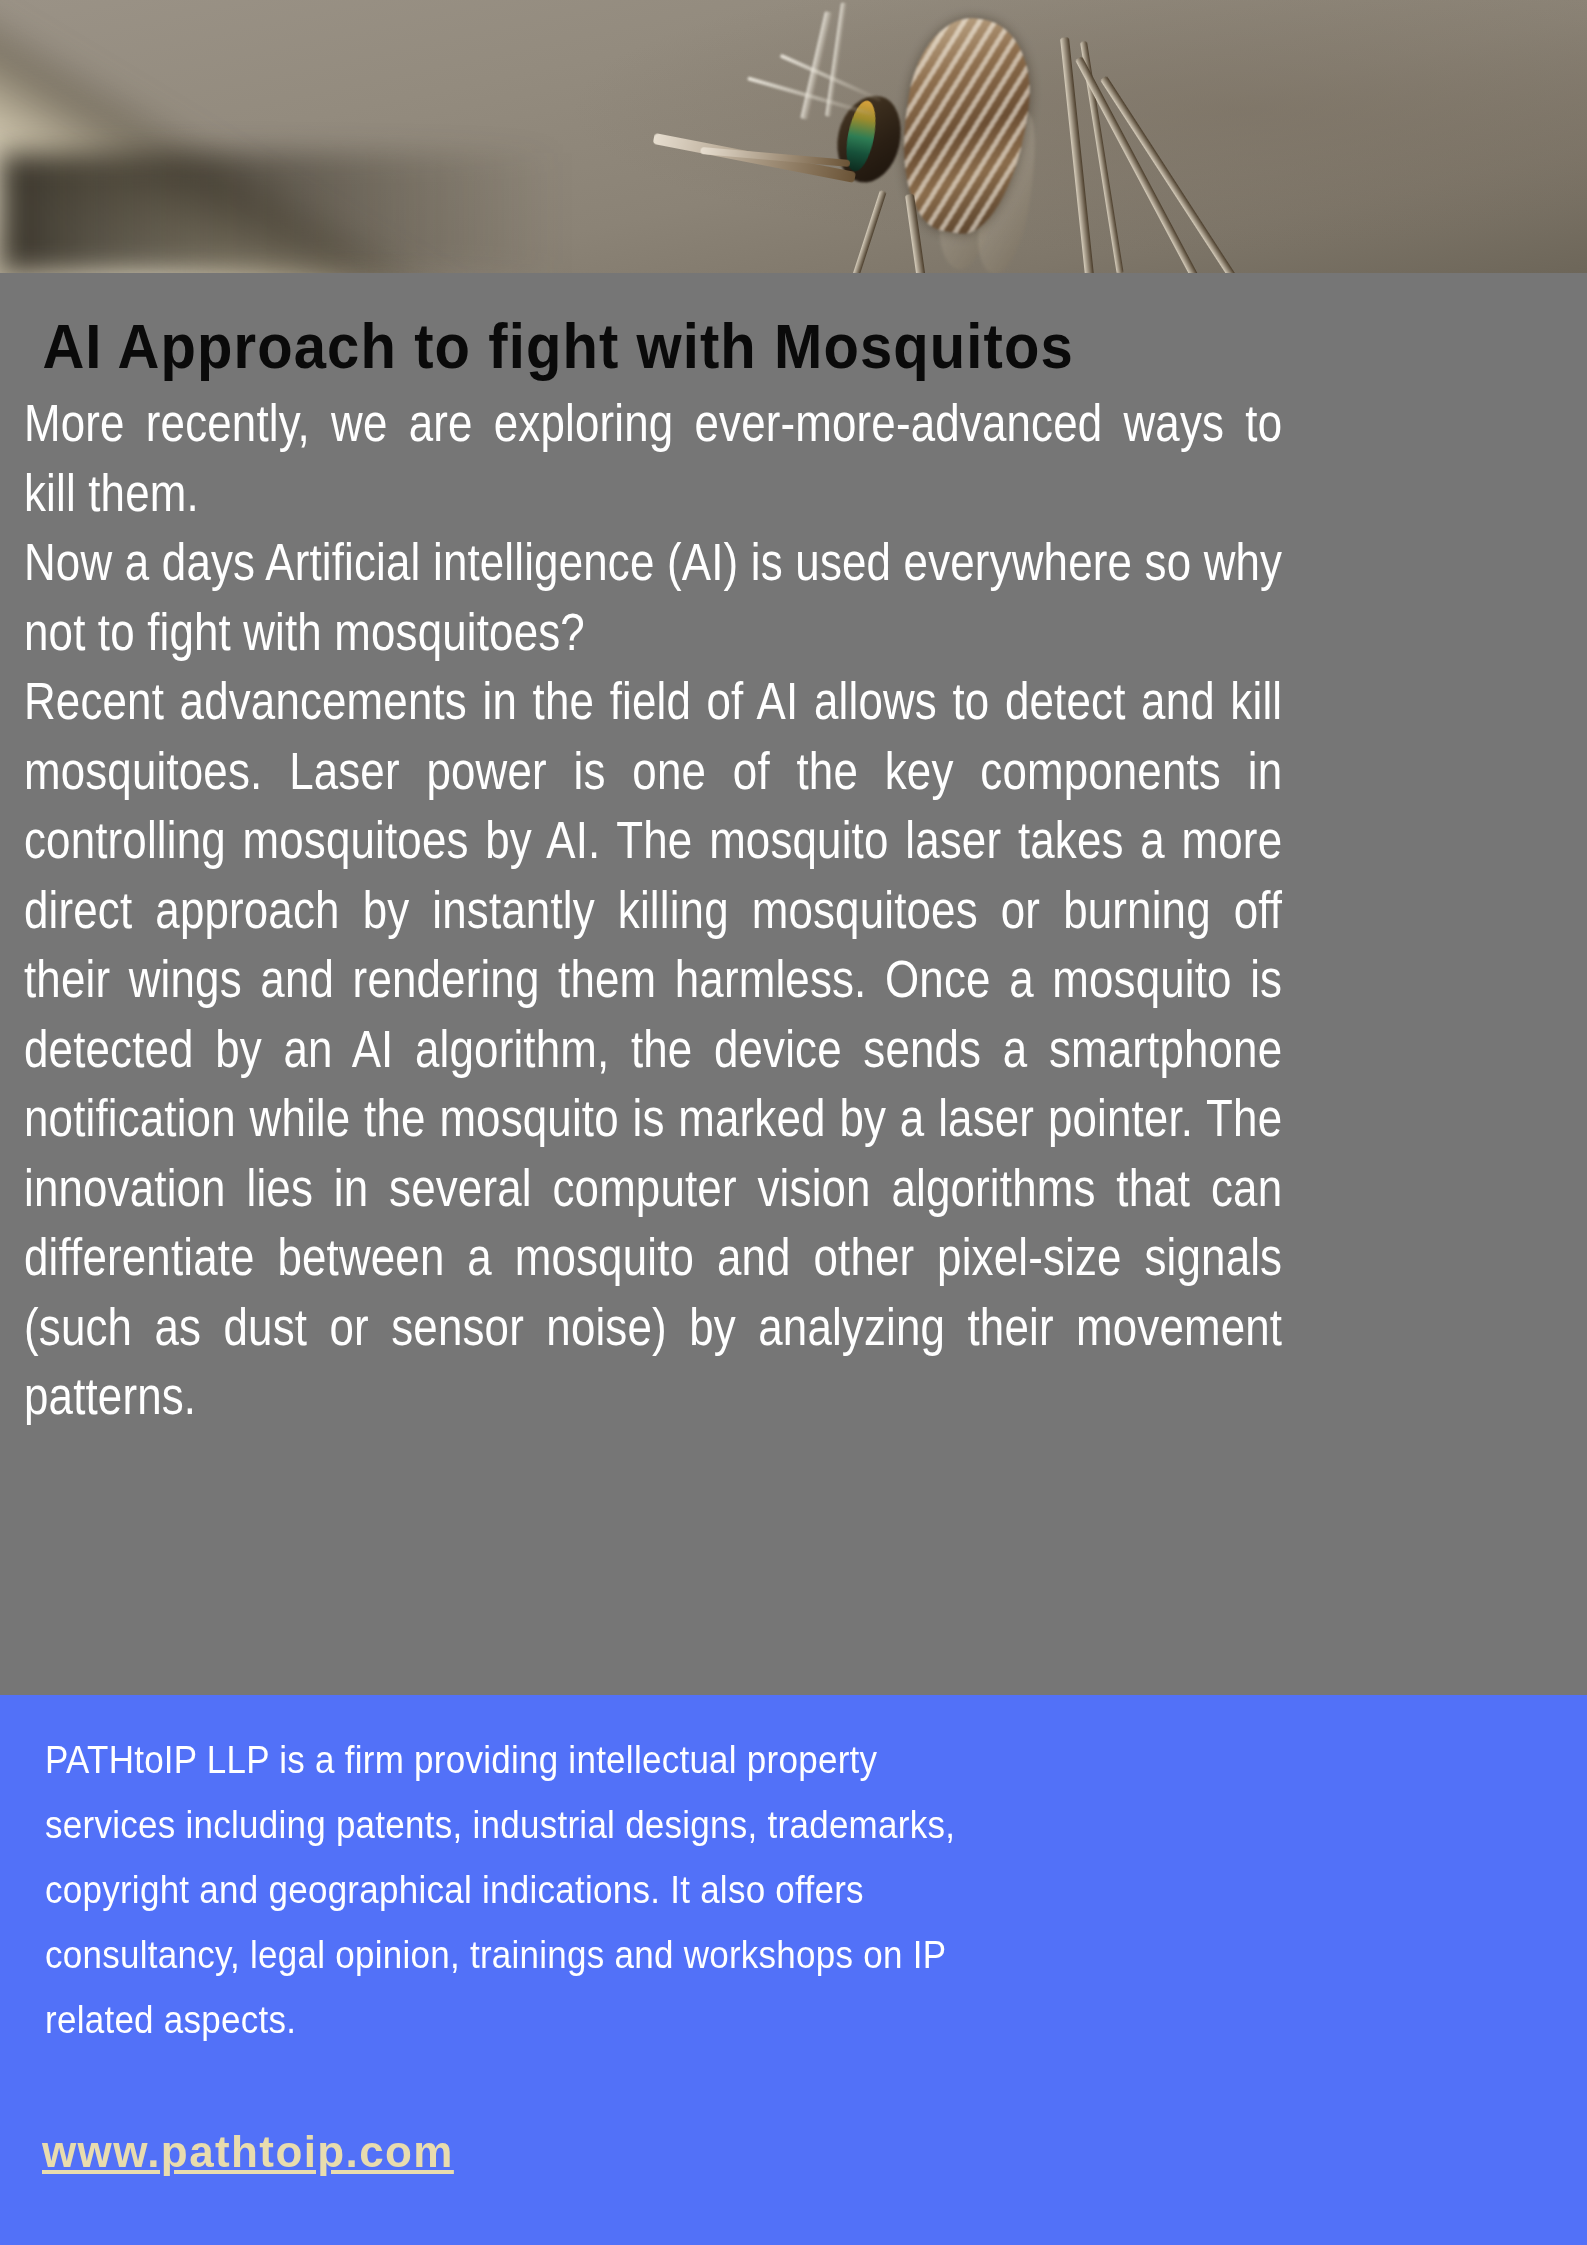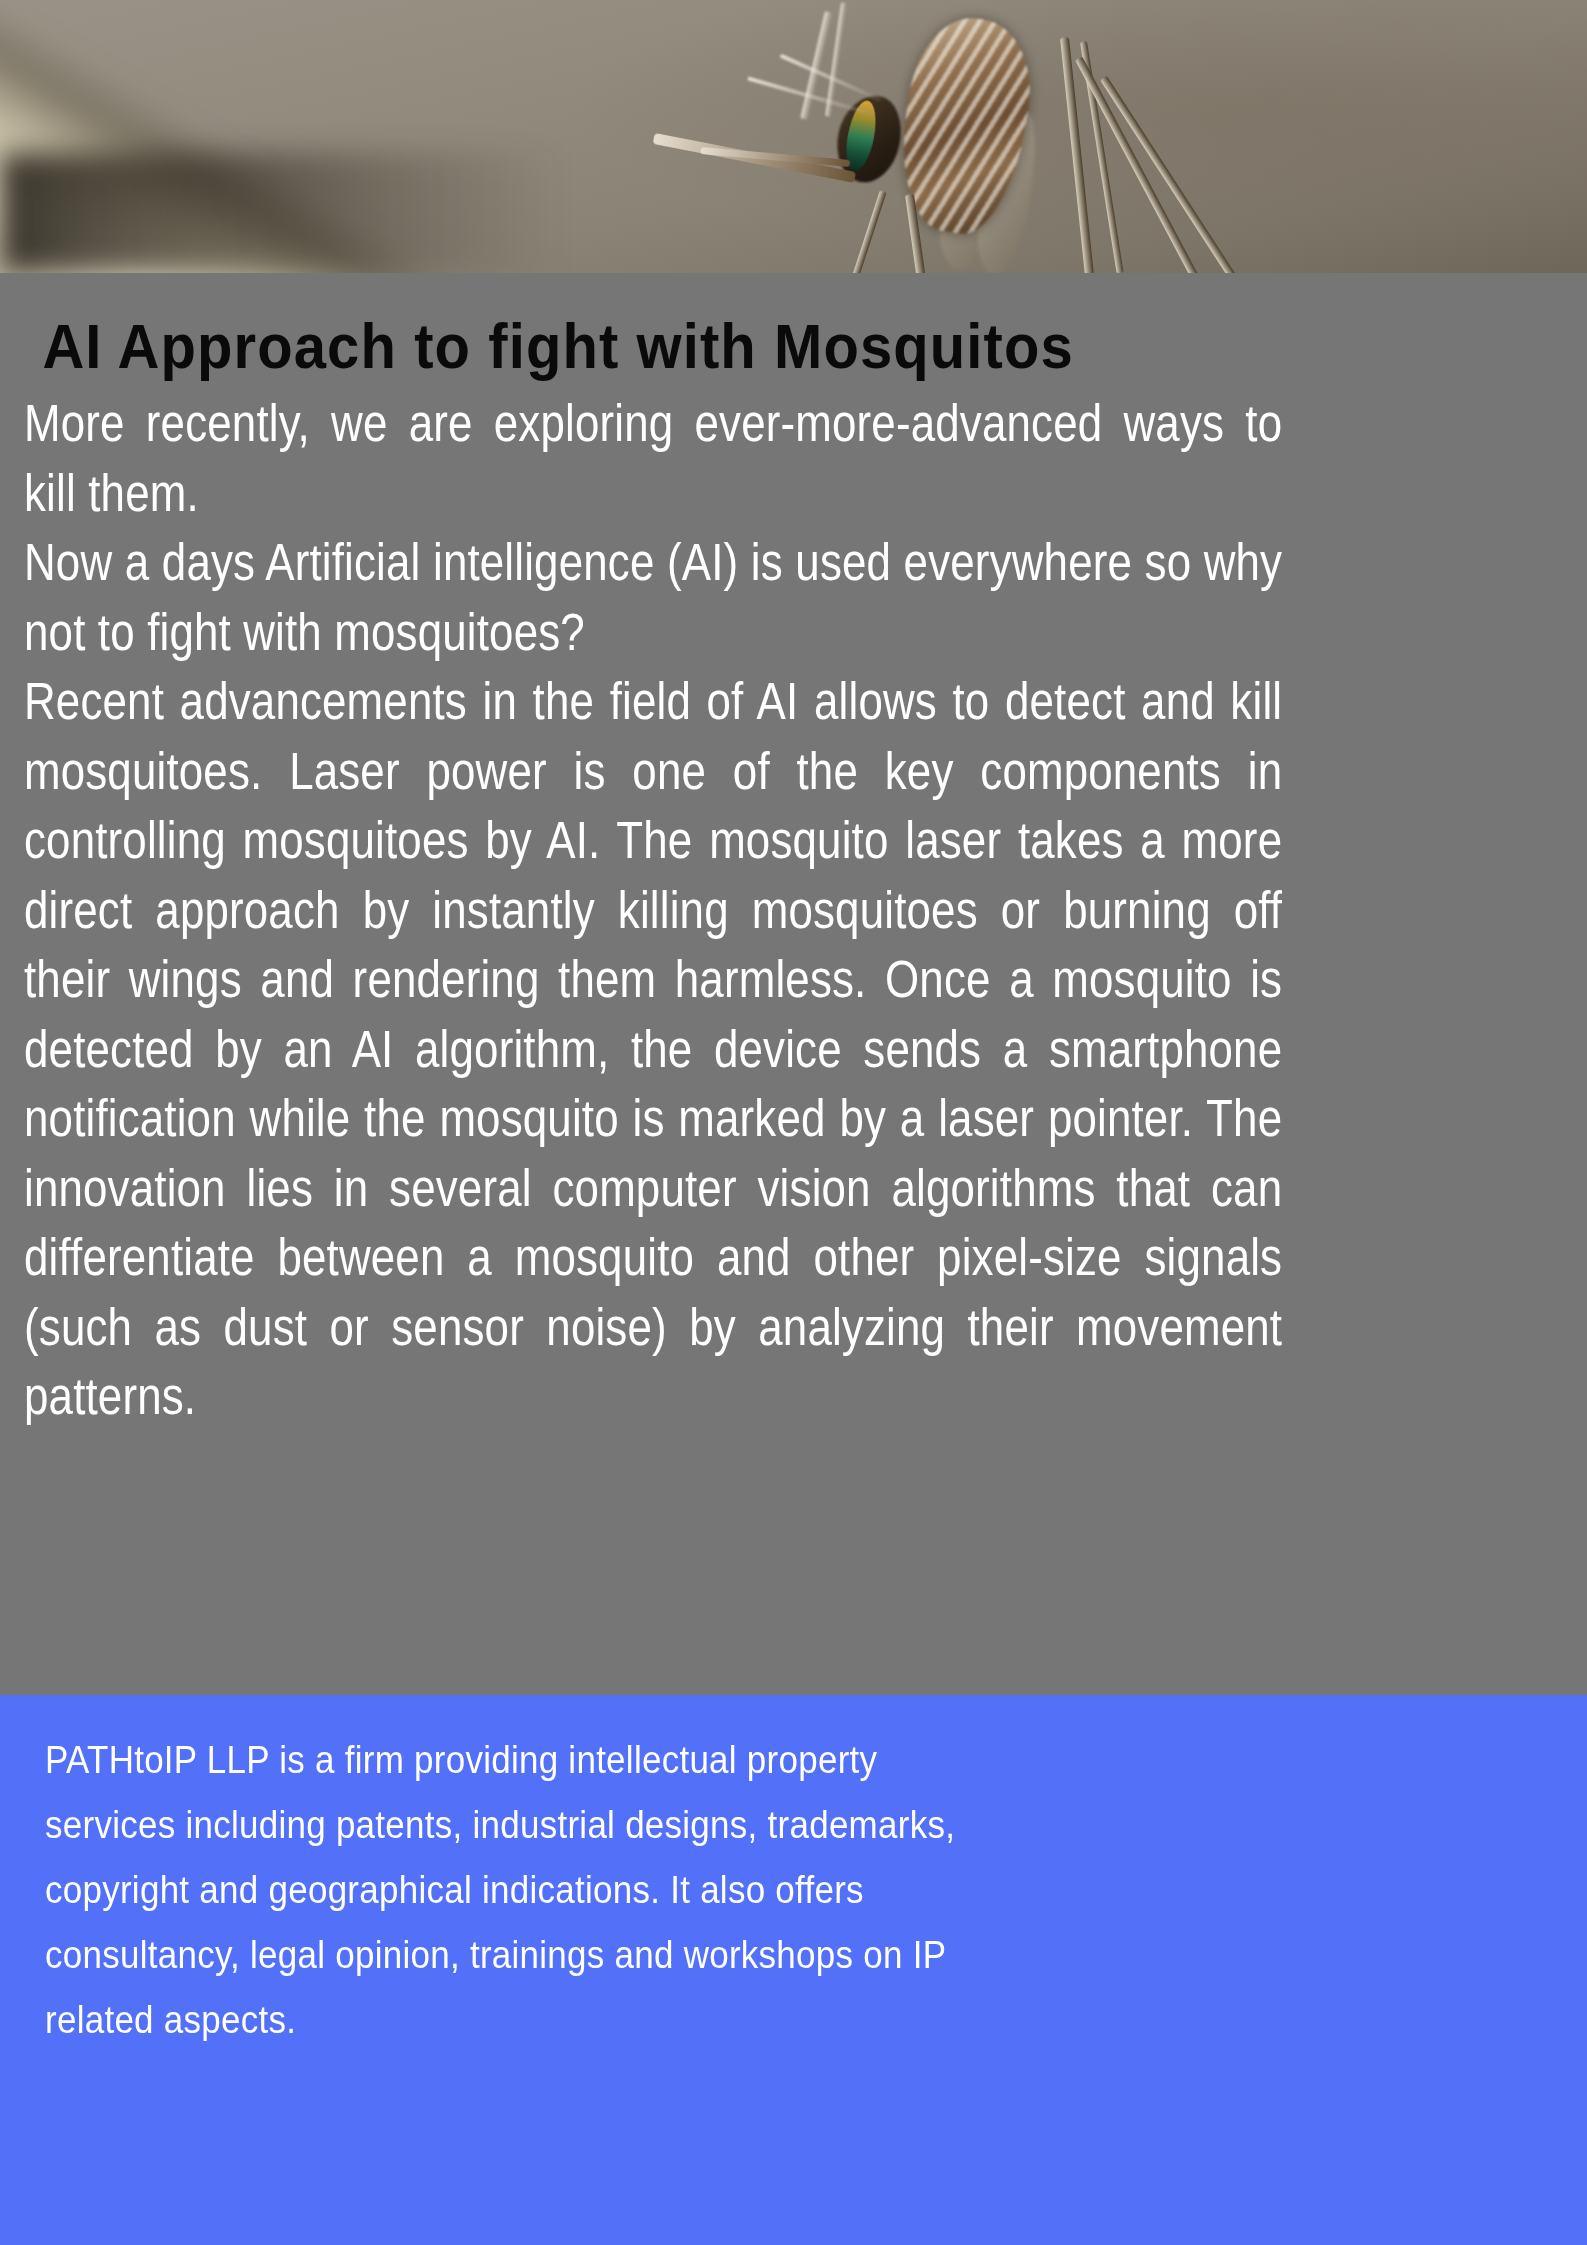--- a/index.html
+++ b/index.html
@@ -200,16 +200,17 @@
 
     <p class="para last-line-left" id="p2">Now a days Artificial intelligence (AI) is used everywhere so why not to fight with mosquitoes?</p>
 
     <p class="para last-line-left" id="p3">Recent advancements in the field of AI allows to detect and kill mosquitoes. Laser power is one of the key components in controlling mosquitoes by AI. The mosquito laser takes a more direct approach by instantly killing mosquitoes or burning off their wings and rendering them harmless. Once a mosquito is detected by an AI algorithm, the device sends a smartphone notification while the mosquito is marked by a laser pointer. The innovation lies in several computer vision algorithms that can differentiate between a mosquito and other pixel-size signals (such as dust or sensor noise) by analyzing their movement patterns.</p>
   </div>
 
   <div id="footer">
 
     <p id="about">PATHtoIP LLP is a firm providing intellectual property services including patents, industrial designs, trademarks, copyright and geographical indications. It also offers consultancy, legal opinion, trainings and workshops on IP related aspects.</p>
 
+    <a id="site" href="#">www.pathtoip.com</a>
 
   </div>
 
 </div>
 
 </body></html>

